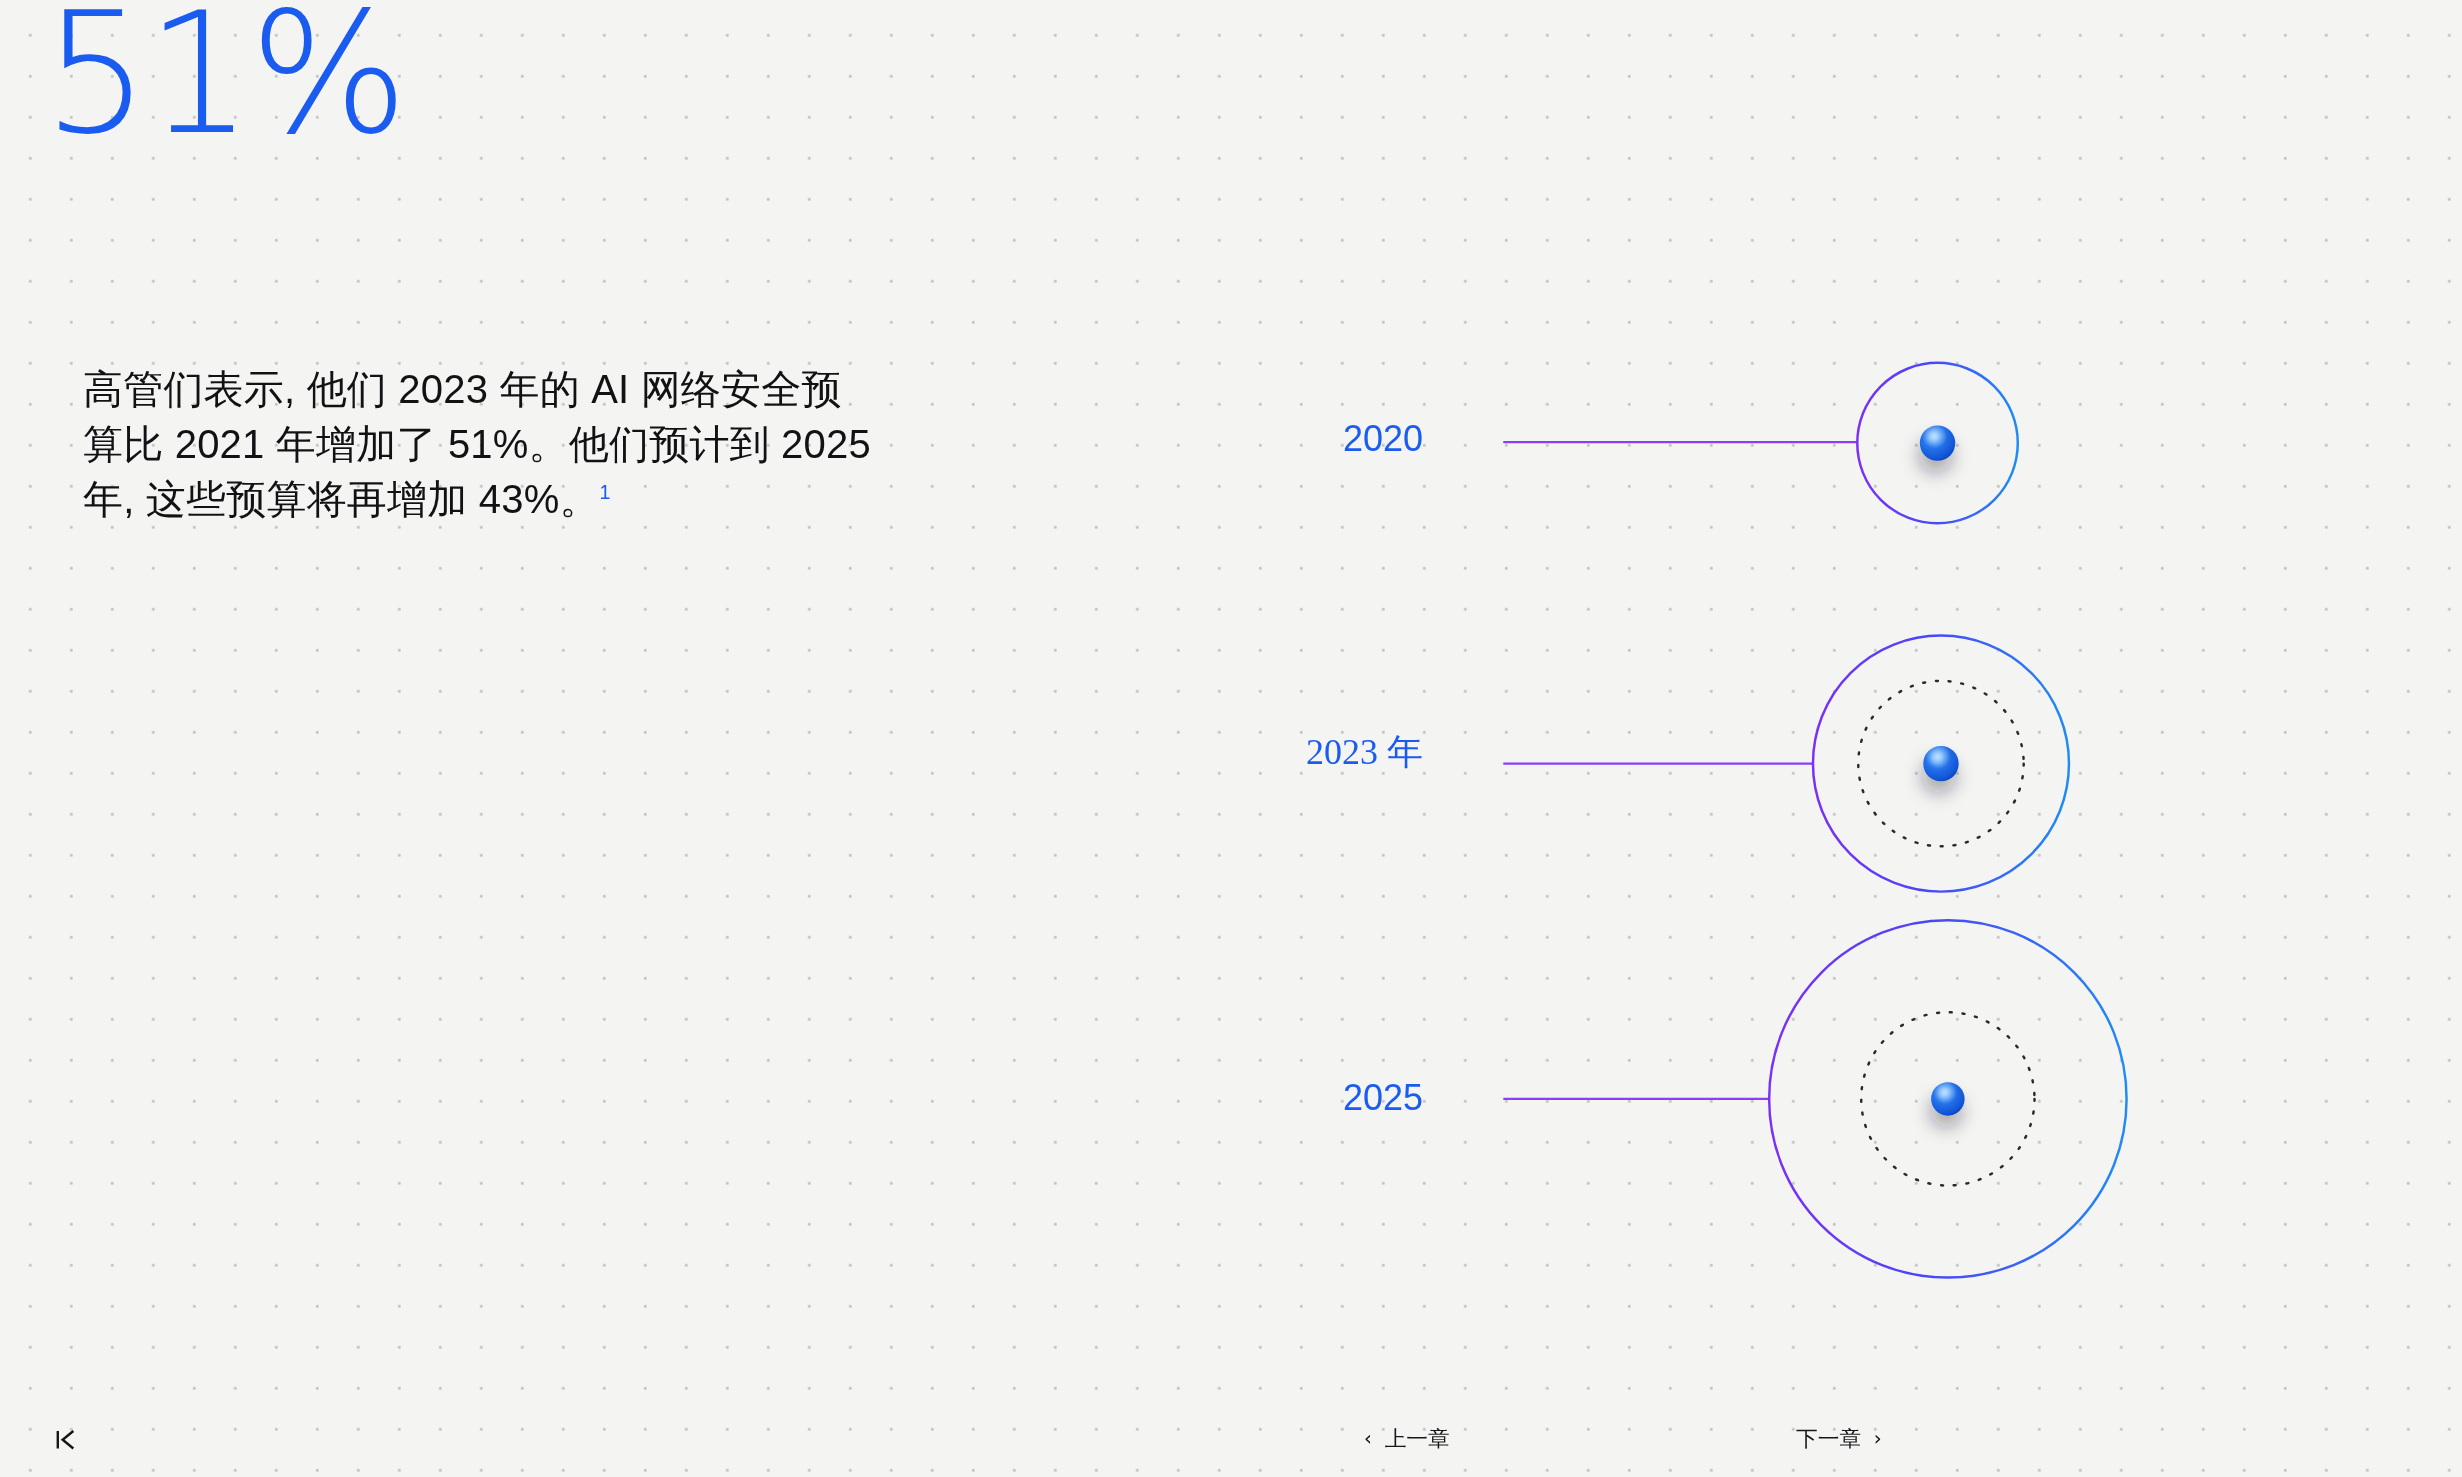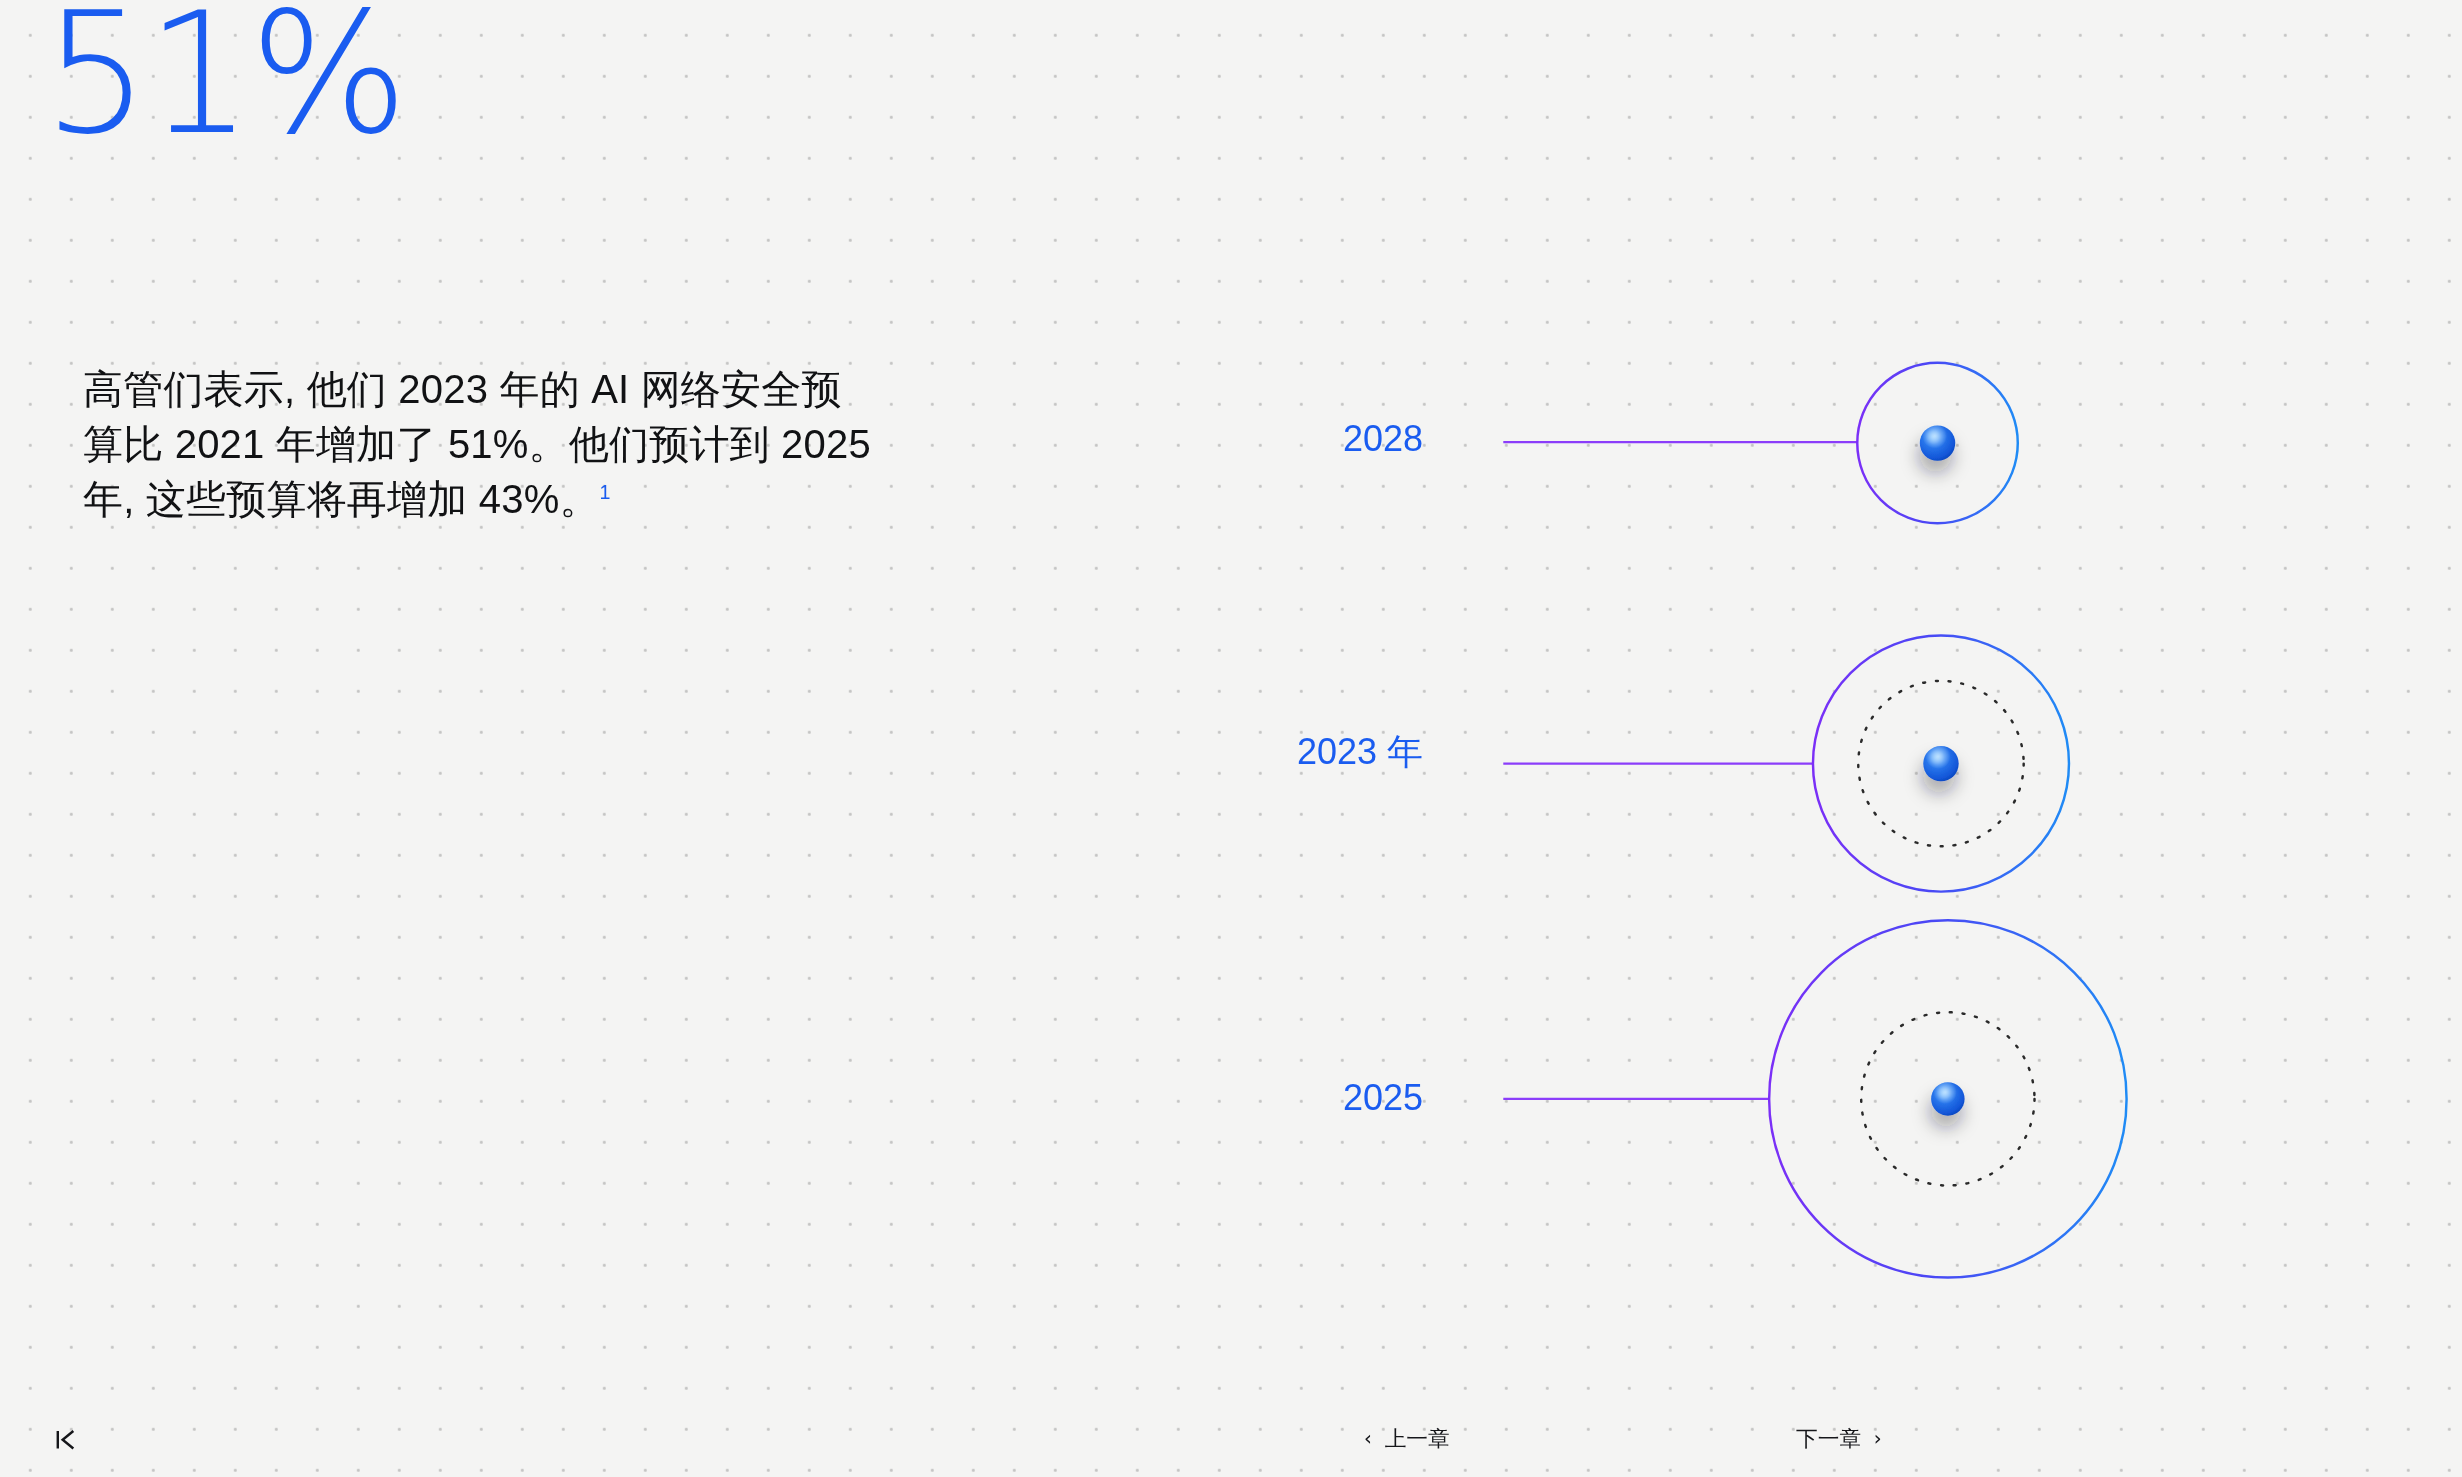--- a/index.html
+++ b/index.html
@@ -56,21 +56,21 @@
   .yr-label {
     position:absolute;
     color:#1a5cf0;
     font-size:36px;
     line-height:1;
     font-weight:400;
     white-space:nowrap;
     text-align:right;
   }
   .yr-2021 { left:1216px; top:421px;  width:207px; }
-  .yr-2023 { left:1216px; top:734px; width:207px; }
+  .yr-2023 { left:1216px; top:734px; width:207px;font-family:Liberation Serif, serif; }
   .yr-2025 { left:1216px; top:1080px; width:207px; }
 
   
   .footer { position:absolute; left:0; bottom:0; width:2626px; height:74px; }
   .first-page-btn {
     position:absolute; left:51px; top:20.7px;
     width:34px; height:31.5px;
     color:#15161a;
     font-size:25.6px; line-height:30.5px;
     font-family:"DejaVu Sans", sans-serif;
@@ -143,21 +143,21 @@
       <line x1="3053" y1="2232" x2="3592" y2="2232" stroke="#8b3dfa" stroke-width="5"></line>
       <circle cx="3956" cy="2232" r="363" fill="none" stroke="url(#ringGrad)" stroke-width="5"></circle>
       <circle cx="3956" cy="2232" r="176" fill="none" stroke="#2a2a2a" stroke-width="5" stroke-dasharray="4 22" stroke-linecap="round"></circle>
       <g filter="url(#ballShadow)">
         <circle cx="3956" cy="2232" r="34" fill="url(#ballGrad)"></circle>
       </g>
       <circle cx="3956" cy="2232" r="34" fill="url(#ballGloss)"></circle>
     </g>
   </svg>
 
-  <div class="yr-label yr-2021">2028</div>
+  <div class="yr-label yr-2021">2020</div>
   <div class="yr-label yr-2023">2023 年</div>
   <div class="yr-label yr-2025">2025</div>
 
   <div class="footer">
 
     <div class="first-page-btn">
       <svg width="34" height="31.5" viewBox="0 0 70 64" xmlns="http://www.w3.org/2000/svg">
         <line x1="14" y1="14" x2="14" y2="50" stroke="#15161a" stroke-width="5"></line>
         <polyline points="46,14 24,32 46,50" fill="none" stroke="#15161a" stroke-width="5" stroke-linecap="butt" stroke-linejoin="miter"></polyline>
       </svg>

